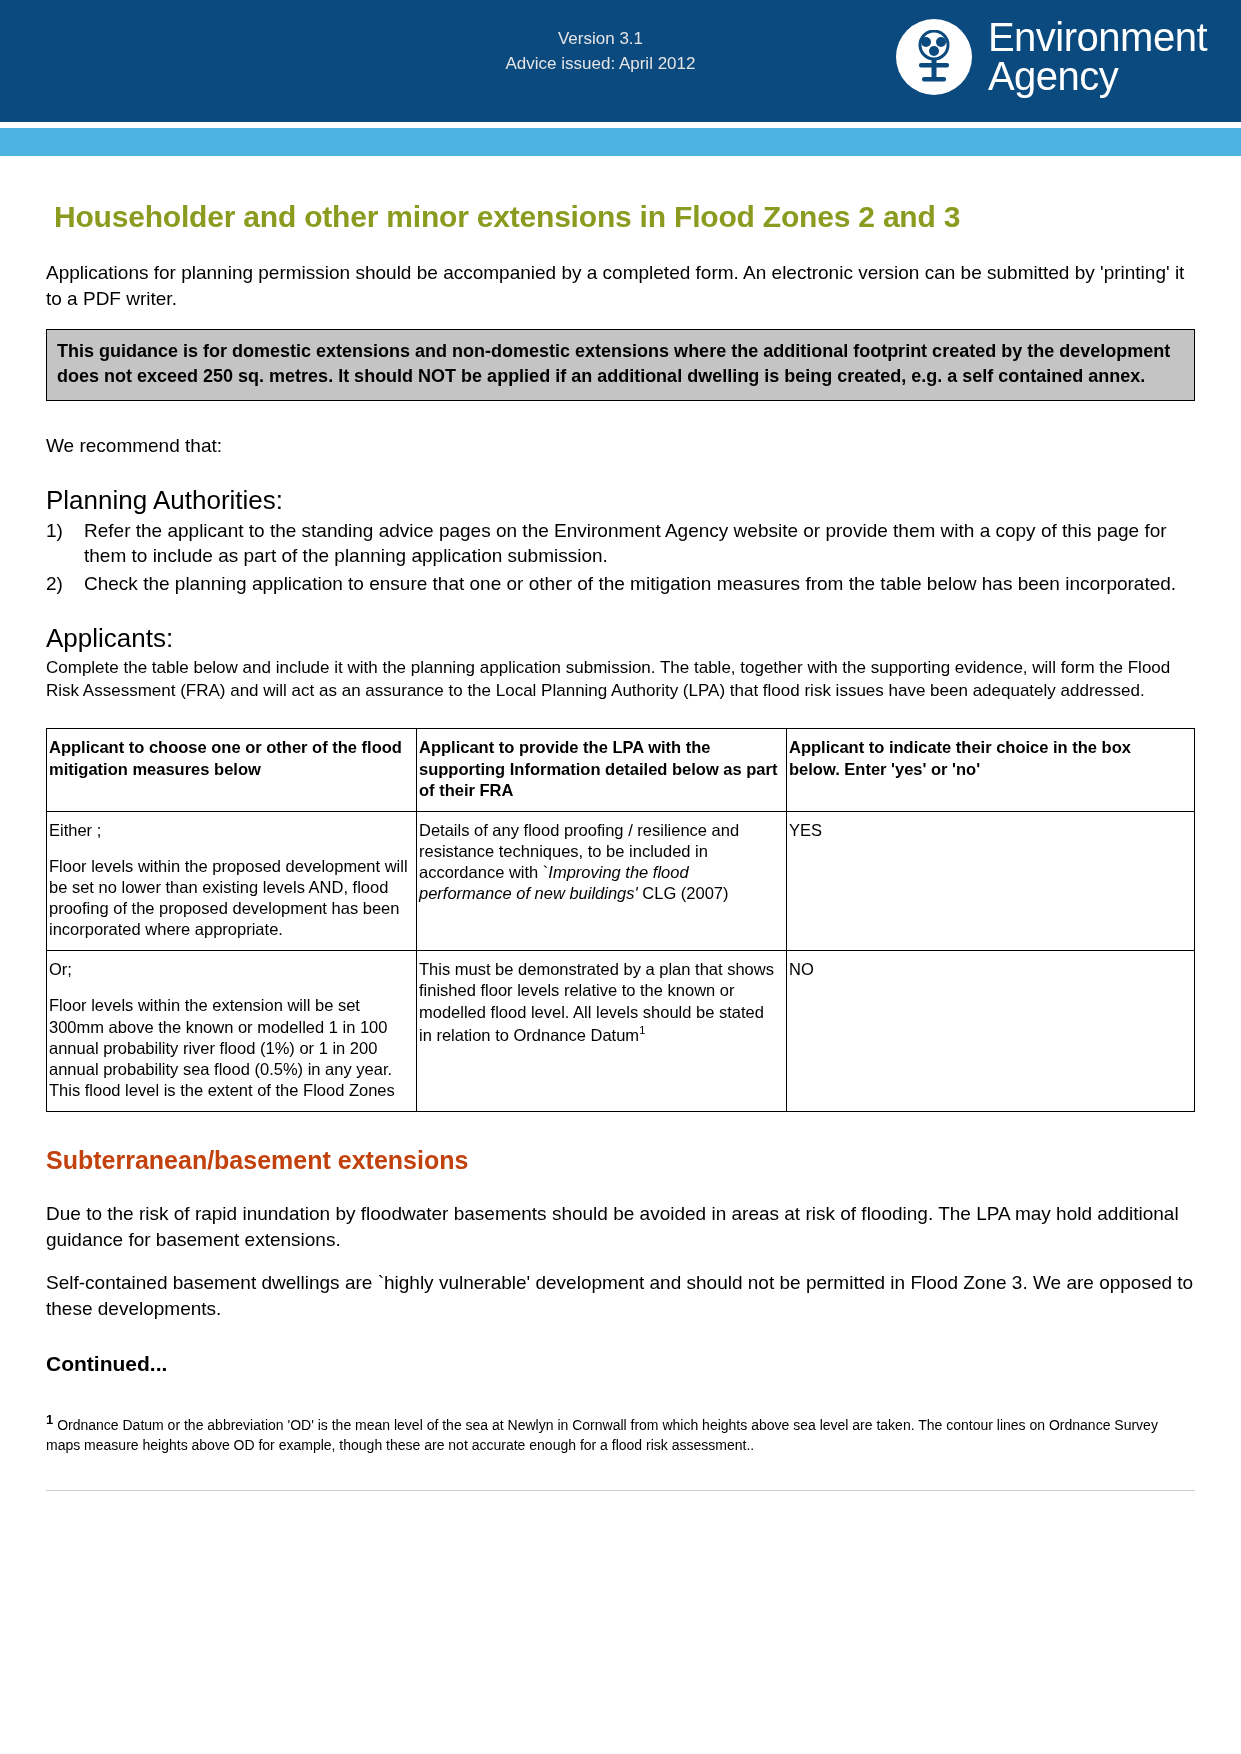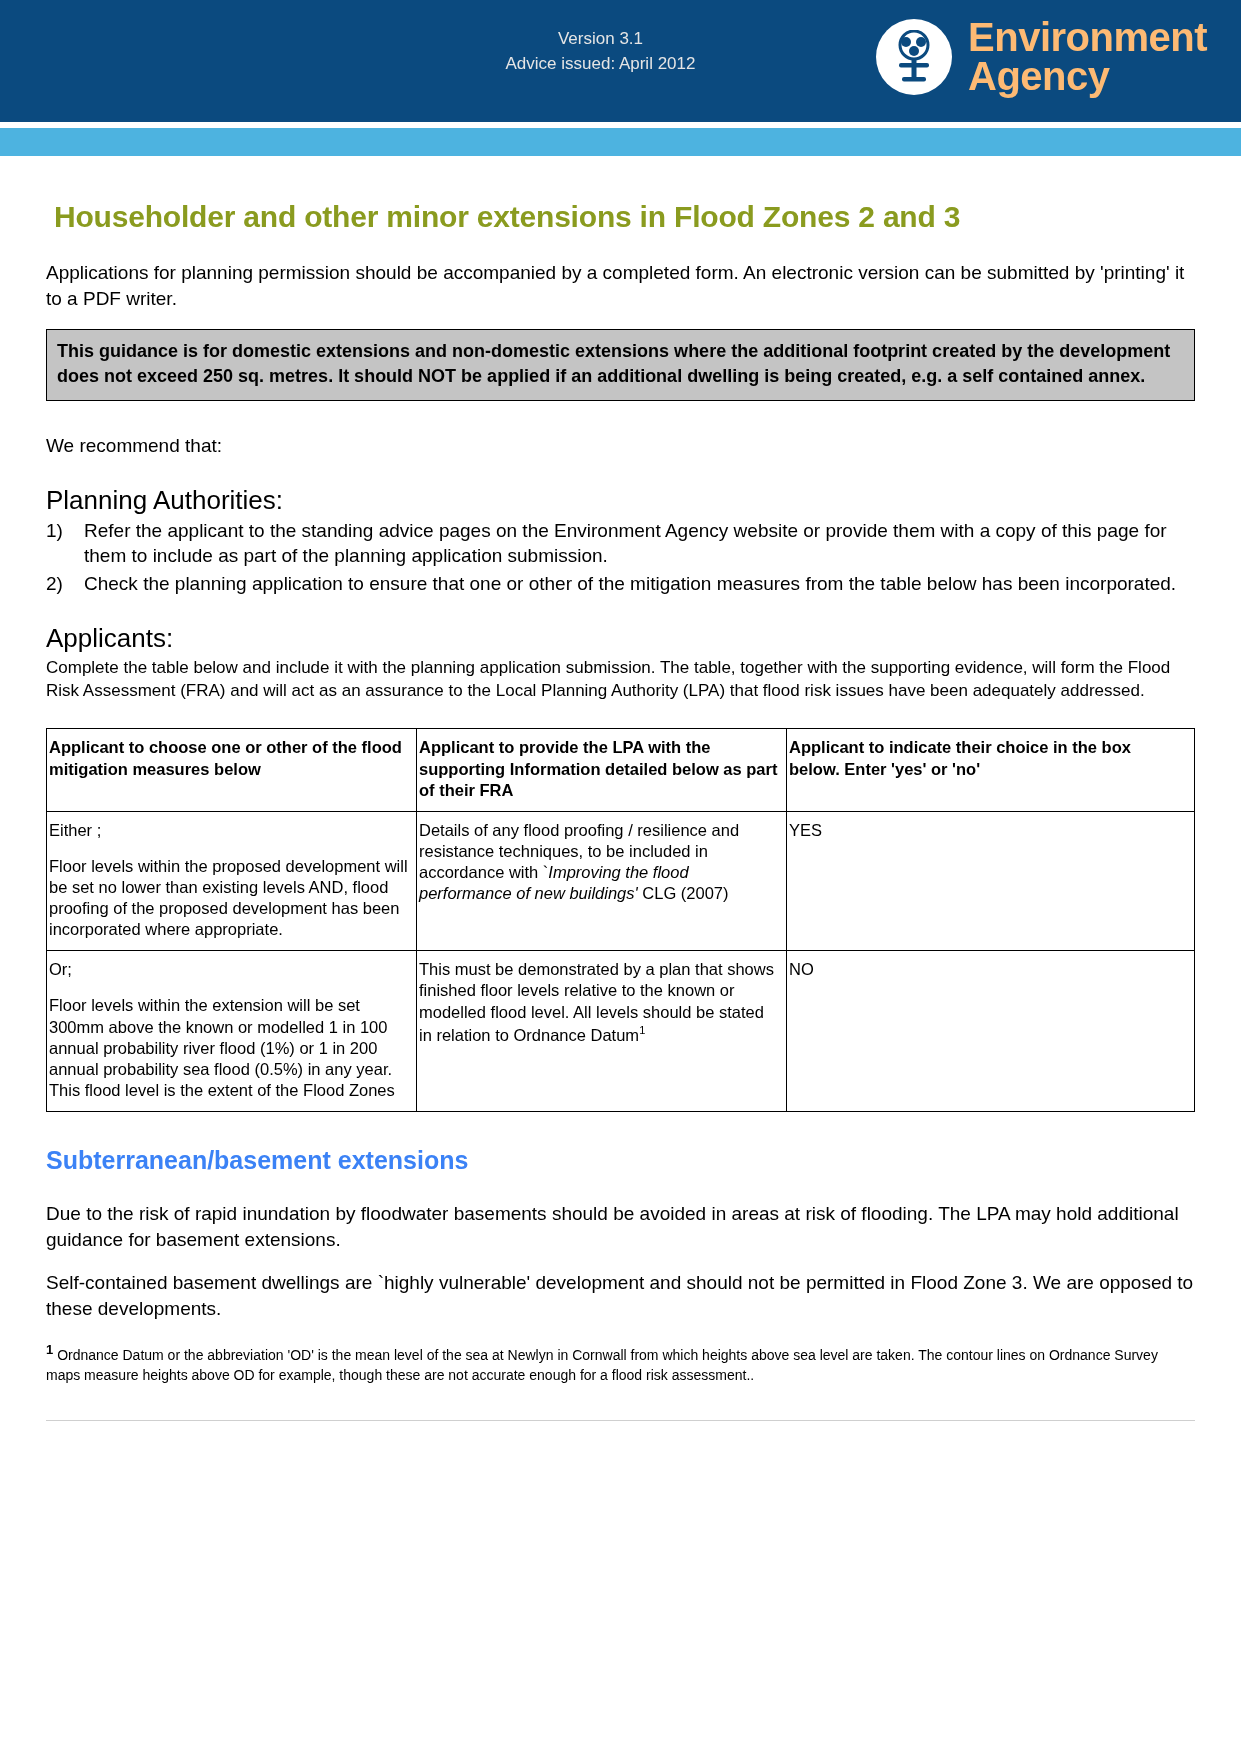--- a/index.html
+++ b/index.html
@@ -54,24 +54,24 @@
     position: relative;
     flex: none;
   }
   .logo-mark .tree {
     position: absolute;
     left: 50%;
     top: 11px;
     transform: translateX(-50%);
   }
   .logo-text {
-    color: #fdba74;
+    color: #ffffff;
     line-height: 0.98;
     font-size: 40px;
-    font-weight: bold;
+    font-weight: normal;
     letter-spacing: -0.5px;
   }
   .logo-text .l2 { display: block; }
 
   .accent-bar {
     height: 28px;
     background: #4db3e0;
     border-top: 6px solid #ffffff;
   }
 
@@ -80,21 +80,21 @@
     padding: 34px 46px 10px 46px;
   }
   h1.title {
     color: #8a9b1f;
     font-size: 30px;
     font-weight: bold;
     margin: 10px 0 26px 8px;
     letter-spacing: -0.2px;
   }
   h2.subtitle {
-    color: #3b82f6;
+    color: #c2410c;
     font-size: 25px;
     font-weight: bold;
     margin: 34px 0 26px 0;
   }
   p.body {
     font-size: 19px;
     line-height: 1.35;
     margin: 16px 0 18px 0;
   }
   .intro {
@@ -278,20 +278,21 @@
           </td>
           <td class="choice">NO</td>
         </tr>
       </tbody>
     </table>
 
     <h2 class="subtitle">Subterranean/basement extensions</h2>
     <p class="body">Due to the risk of rapid inundation by floodwater basements should be avoided in areas at risk of flooding. The LPA may hold additional guidance for basement extensions.</p>
     <p class="body">Self-contained basement dwellings are `highly vulnerable' development and should not be permitted in Flood Zone 3. We are opposed to these developments.</p>
 
+    <div class="continued">Continued...</div>
 
     <p class="footnote">
       <span class="fmark">1</span>
       <span>Ordnance Datum or the abbreviation 'OD' is the mean level of the sea at Newlyn in Cornwall from which heights above sea level are taken. The contour lines on Ordnance Survey maps measure heights above OD for example, though these are not accurate enough for a flood risk assessment..</span>
     </p>
 
     <div class="bottom-rule"></div>
   </div>
 </div>
 

